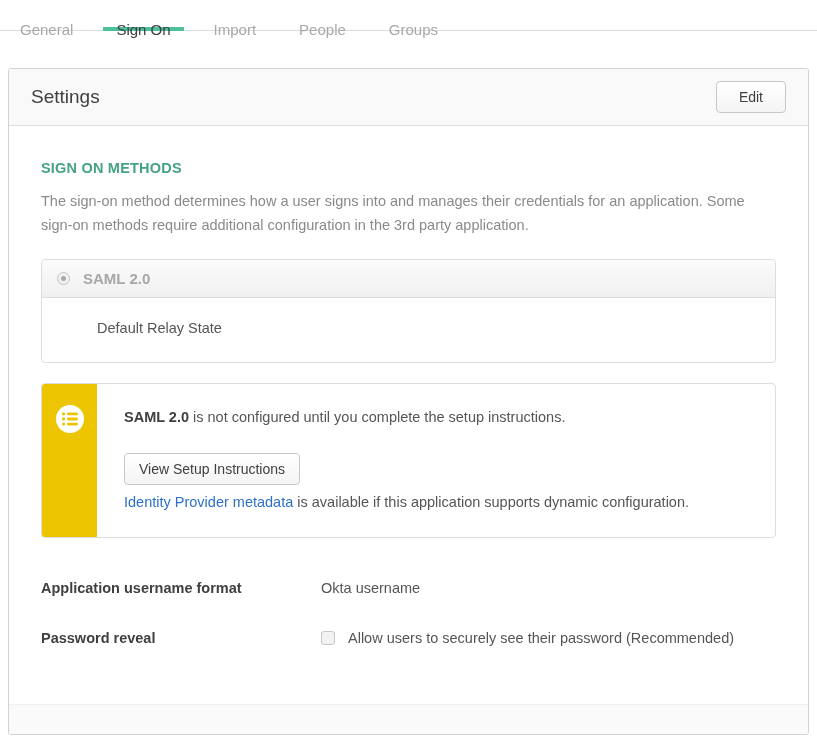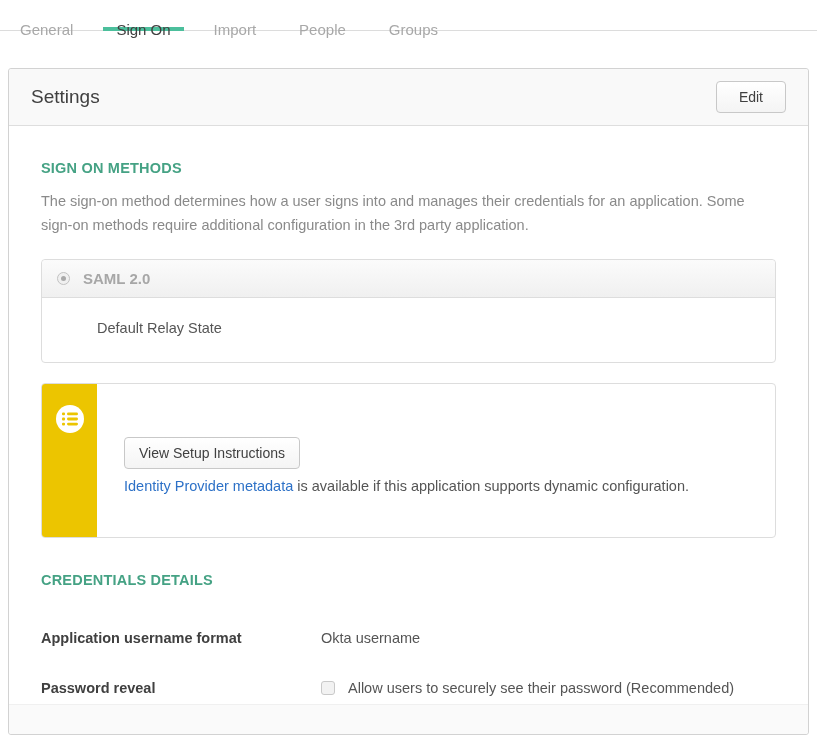--- a/index.html
+++ b/index.html
@@ -115,28 +115,30 @@
               <rect x="5" y="0.5" width="11" height="2.8" rx="1.4"></rect>
               <rect x="0" y="5.6" width="3" height="2.8" rx="1"></rect>
               <rect x="5" y="5.6" width="11" height="2.8" rx="1.4"></rect>
               <rect x="0" y="10.7" width="3" height="2.8" rx="1"></rect>
               <rect x="5" y="10.7" width="11" height="2.8" rx="1.4"></rect>
             </g>
           </svg>
         </span>
       </div>
       <div class="callout-content">
+        <div class="callout-msg">
+          <span class="bold">SAML 2.0</span><span> is not configured until you complete the setup instructions.</span>
+        </div>
         <button class="btn setup-btn">View Setup Instructions</button>
         <div class="callout-link-line">
           <a class="link">Identity Provider metadata</a><span> is available if this application supports dynamic configuration.</span>
         </div>
       </div>
     </div>
 
-    <h2 class="section-heading credentials-heading">CREDENTIALS DETAILS</h2>
 
     <div class="cred-row">
       <div class="cred-label">Application username format</div>
       <div class="cred-value">Okta username</div>
     </div>
 
     <div class="cred-row">
       <div class="cred-label">Password reveal</div>
       <div class="cred-value">
         <span class="checkbox"></span>

